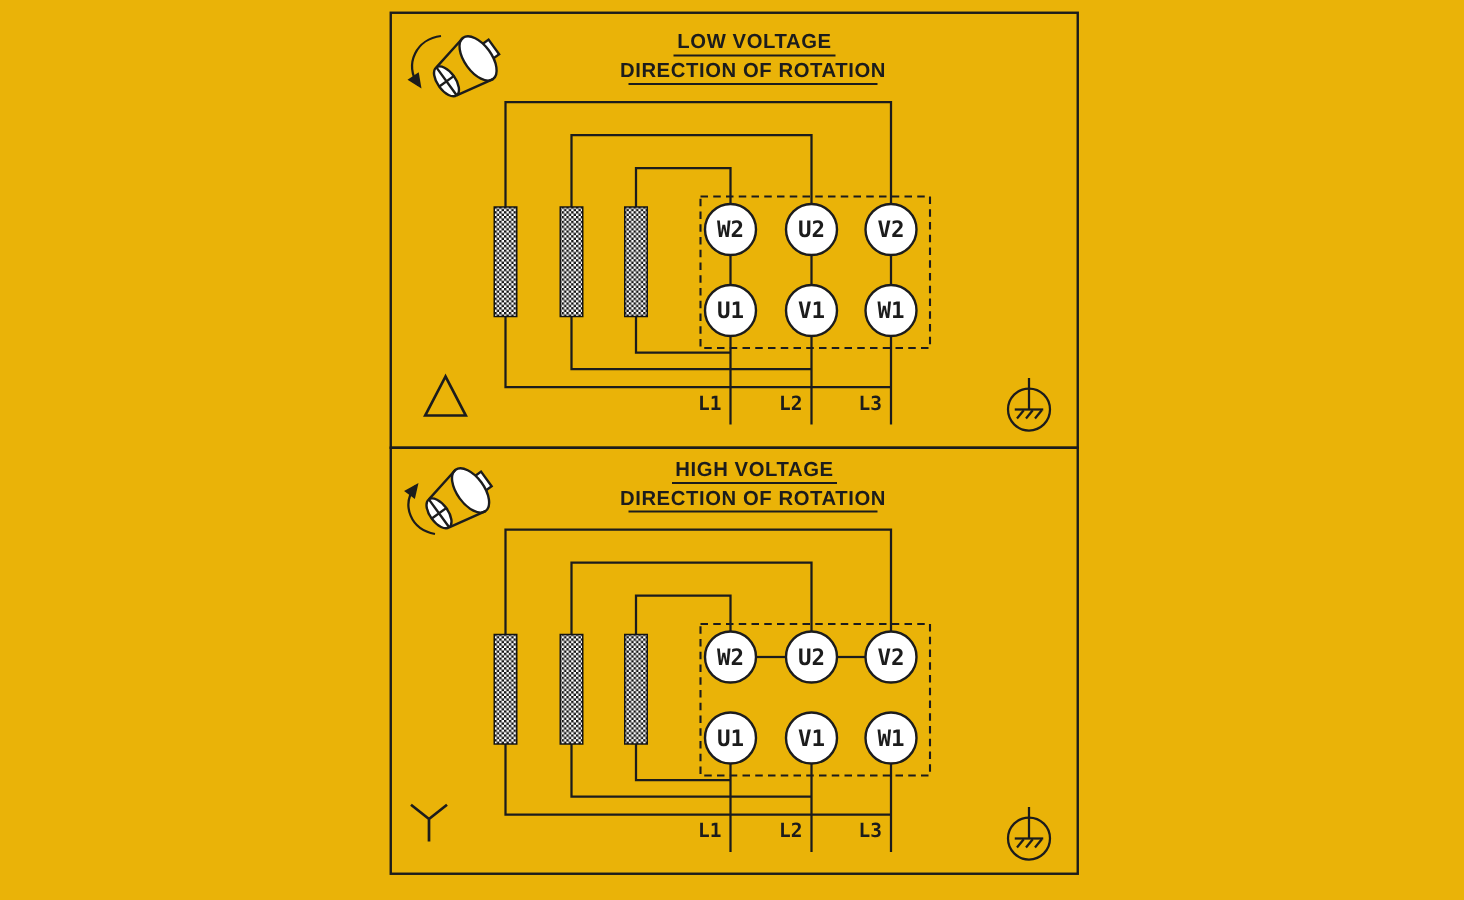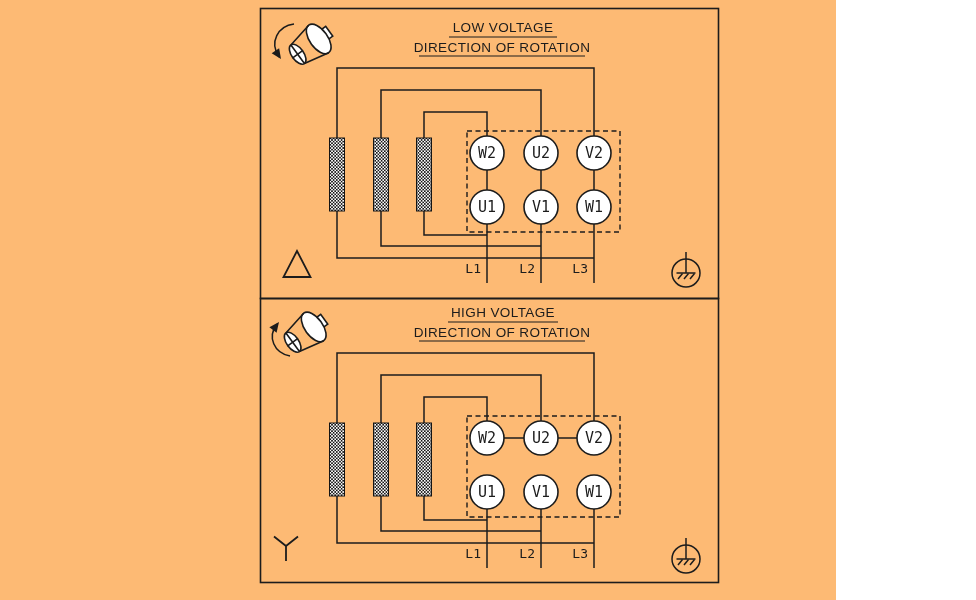--- a/index.html
+++ b/index.html
@@ -1,16 +1,16 @@
 <!DOCTYPE html>
 <html><head>
 <meta charset="utf-8">
 <style>
   html, body { margin: 0; padding: 0; background: #ffffff; }
-  .stage { position: relative; width: 836px; height: 600px; background: #fdba74; }
+  .stage { position: relative; width: 976px; height: 600px; background: #eab308; font-weight: bold; }
   svg text { user-select: none; }
   .title  { font-family: "Liberation Sans", sans-serif; font-size: 13.5px; letter-spacing: 0.4px; fill: #1c1c1c; }
   .term   { font-family: "DejaVu Sans Mono", monospace; font-size: 15px; fill: #1c1c1c; }
   .lead   { font-family: "DejaVu Sans Mono", monospace; font-size: 13px; fill: #1c1c1c; }
   .wire   { stroke: #1c1c1c; stroke-width: 1.5; fill: none; }
   .frame  { stroke: #1c1c1c; stroke-width: 1.6; fill: none; }
   .circ   { stroke: #1c1c1c; stroke-width: 1.6; fill: #ffffff; }
   .dashbox{ stroke: #1c1c1c; stroke-width: 1.4; fill: none; stroke-dasharray: 5 3.5; }
   .sym    { stroke: #1c1c1c; stroke-width: 1.8; fill: none; }
   .uline  { stroke: #1c1c1c; stroke-width: 1.2; }

